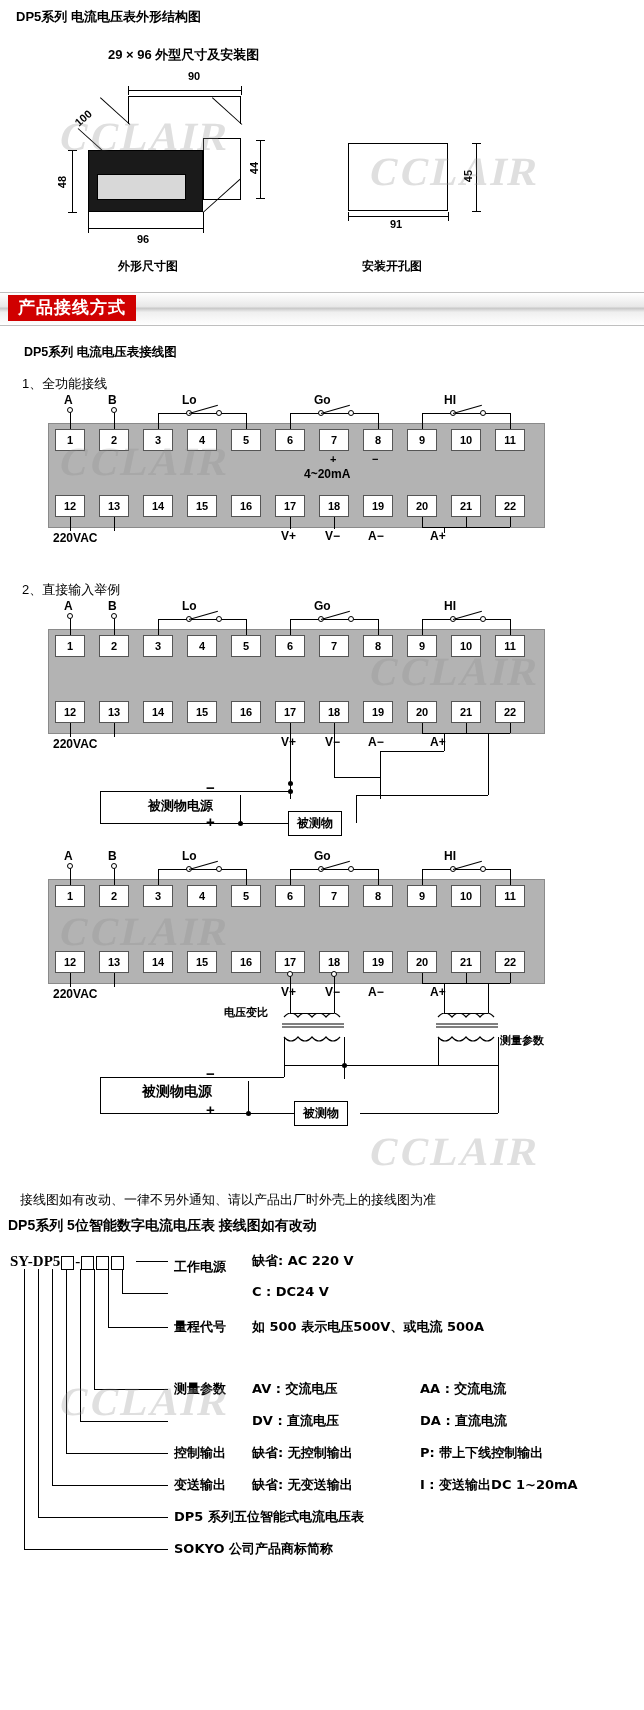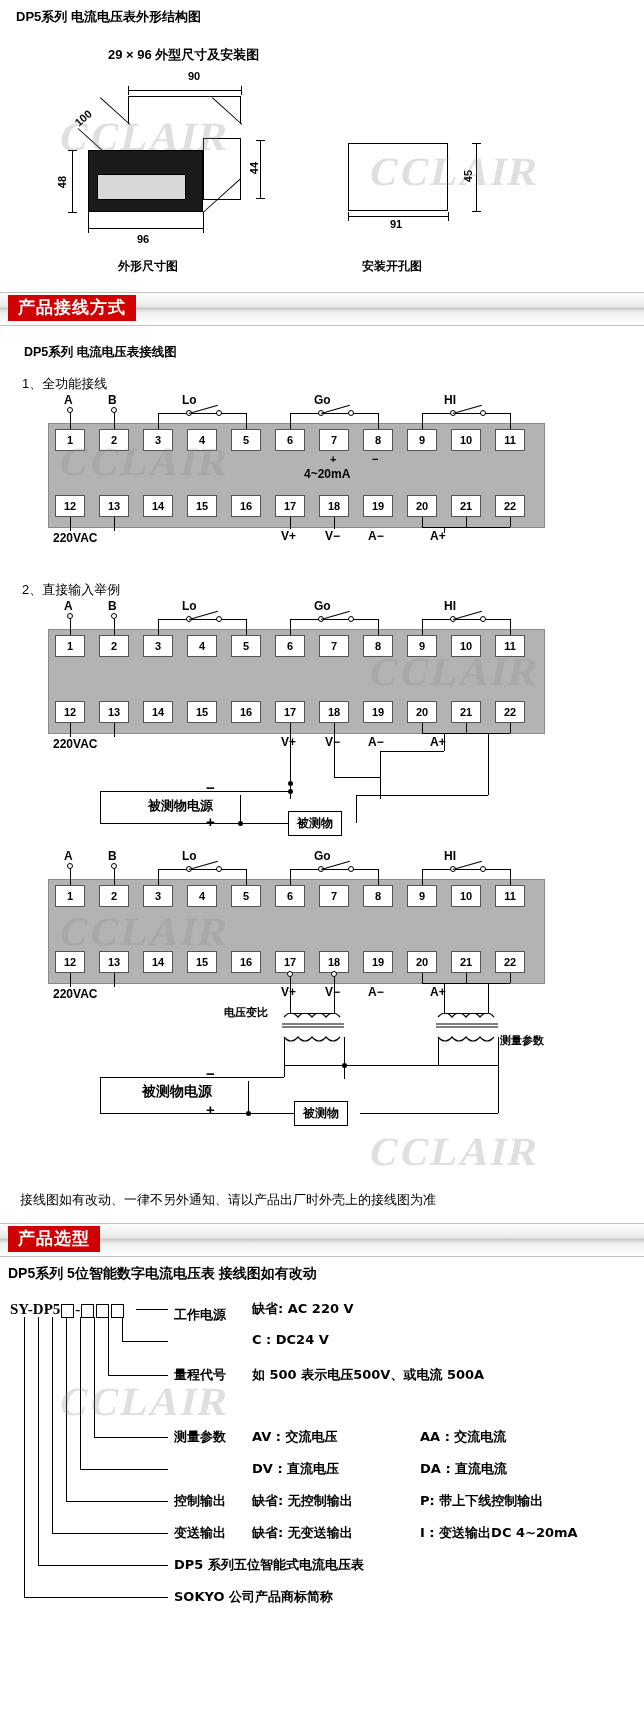--- a/index.html
+++ b/index.html
@@ -532,23 +532,20 @@
     <div class="ln v" style="left:248px; top:230px; height:32px;"></div>
     <div class="boxlbl" style="left:294px; top:250px;">被测物</div>
     <div class="ln h" style="left:248px; top:262px; width:46px;"></div>
     <div class="ln h" style="left:360px; top:262px; width:138px;"></div>
     <div class="ln v" style="left:498px; top:214px; height:48px;"></div>
     <div class="ln v" style="left:344px; top:214px; height:14px;"></div>
   </div>
 
   <div class="note">接线图如有改动、一律不另外通知、请以产品出厂时外壳上的接线图为准</div>
 
-  <div class="sec-bar" style="margin-top:14px;">
-    <div class="red">产品选型</div>
-  </div>
 
   <div class="h-title" style="margin-left:8px; font-size:14px;">DP5系列 5位智能数字电流电压表 接线图如有改动</div>
 
   <div class="model-wrap">
 
     <div class="model-code">
       <span>SY-DP5</span><span class="sqbox"></span><span>-</span><span class="sqbox"></span><span class="sqbox"></span><span class="sqbox"></span>
     </div>
 
     <div class="ln h" style="left:136px; top:22px; width:32px;"></div>
@@ -581,19 +578,19 @@
     <div class="mrow" style="left:420px; top:141px;">AA : 交流电流</div>
     <div class="mrow" style="left:252px; top:173px;">DV : 直流电压</div>
     <div class="mrow" style="left:420px; top:173px;">DA : 直流电流</div>
 
     <div class="mrow" style="left:174px; top:205px;">控制输出</div>
     <div class="mrow" style="left:252px; top:205px;">缺省: 无控制输出</div>
     <div class="mrow" style="left:420px; top:205px;">P: 带上下线控制输出</div>
 
     <div class="mrow" style="left:174px; top:237px;">变送输出</div>
     <div class="mrow" style="left:252px; top:237px;">缺省: 无变送输出</div>
-    <div class="mrow" style="left:420px; top:237px;">I : 变送输出DC 4~20mA</div>
+    <div class="mrow" style="left:420px; top:237px;">I : 变送输出DC 1~20mA</div>
 
     <div class="mrow" style="left:174px; top:269px;">DP5 系列五位智能式电流电压表</div>
     <div class="mrow" style="left:174px; top:301px;">SOKYO 公司产品商标简称</div>
   </div>
 
 </div>
 
 </body></html>

